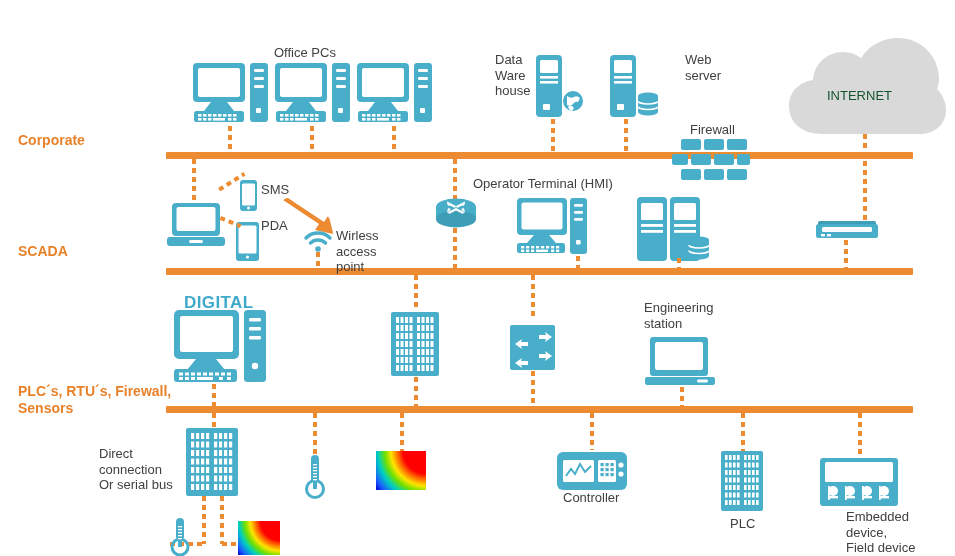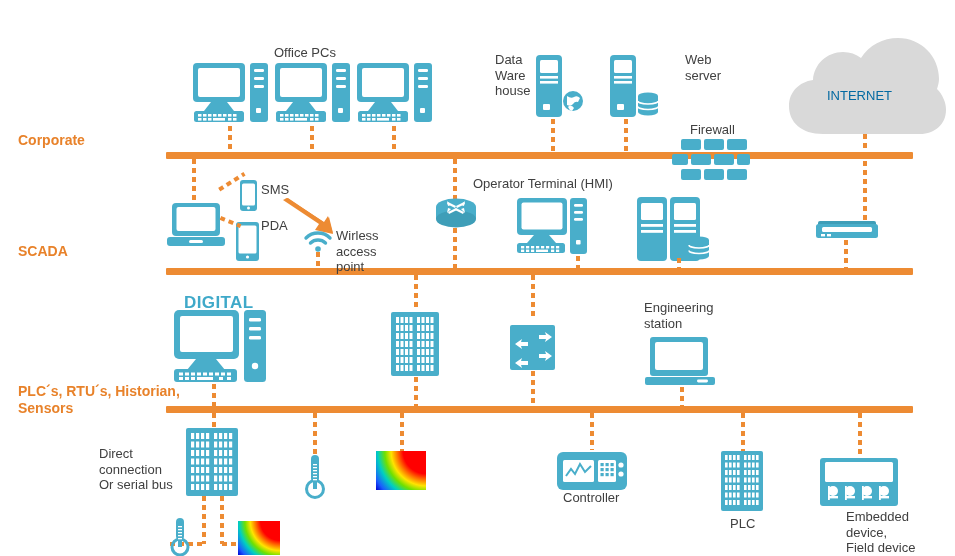--- a/index.html
+++ b/index.html
@@ -17,21 +17,21 @@
   }
   svg{display:block;overflow:visible;}
 </style>
 </head>
 <body>
 
 <div id="stage">
 
   <div class="abs zone" style="left:18px;top:132px;">Corporate</div>
   <div class="abs zone" style="left:18px;top:243px;">SCADA</div>
-  <div class="abs zone" style="left:18px;top:383px;">PLC´s, RTU´s, Historian,
+  <div class="abs zone" style="left:18px;top:383px;">PLC´s, RTU´s, Firewall,
 Sensors</div>
 
   <div class="bus" style="left:166px;top:152px;width:747px;"></div>
   <div class="bus" style="left:166px;top:268px;width:747px;"></div>
   <div class="bus" style="left:166px;top:406px;width:747px;"></div>
 
   <div class="abs lbl" style="left:274px;top:45px;">Office PCs</div>
 
   <div class="abs" style="left:193px;top:63px;">
     <svg width="76" height="62" viewBox="0 0 76 62">
@@ -196,21 +196,21 @@
                C14 96 2 84 2 68
                C2 54 12 44 26 42
                C27 26 40 14 56 14
                C63 14 69 16 74 20
                C82 7 96 0 111 0
                C134 0 152 18 152 41
                C152 44 151 48 150 51
                C156 57 159 65 159 72
                C159 86 148 96 133 96 Z" fill="#D9D9D9"></path>
     </svg>
-    <div class="abs lbl" style="left:40px;top:50px;font-size:13px;color:#0369a1;">INTERNET</div>
+    <div class="abs lbl" style="left:40px;top:50px;font-size:13px;color:#14532d;">INTERNET</div>
   </div>
   <div class="dotv" style="left:863px;top:134px;height:86px;"></div>
 
   <div class="dotv" style="left:192px;top:159px;height:42px;"></div>
 
   <div class="abs" style="left:167px;top:203px;">
     <svg width="60" height="46" viewBox="0 0 60 46">
       <rect x="5" y="0" width="48" height="33" rx="4" fill="#49AECA"></rect>
       <rect x="9.5" y="4" width="39" height="24" rx="2" fill="#fff"></rect>
       <rect x="0" y="34" width="58" height="9" rx="3" fill="#49AECA"></rect>

